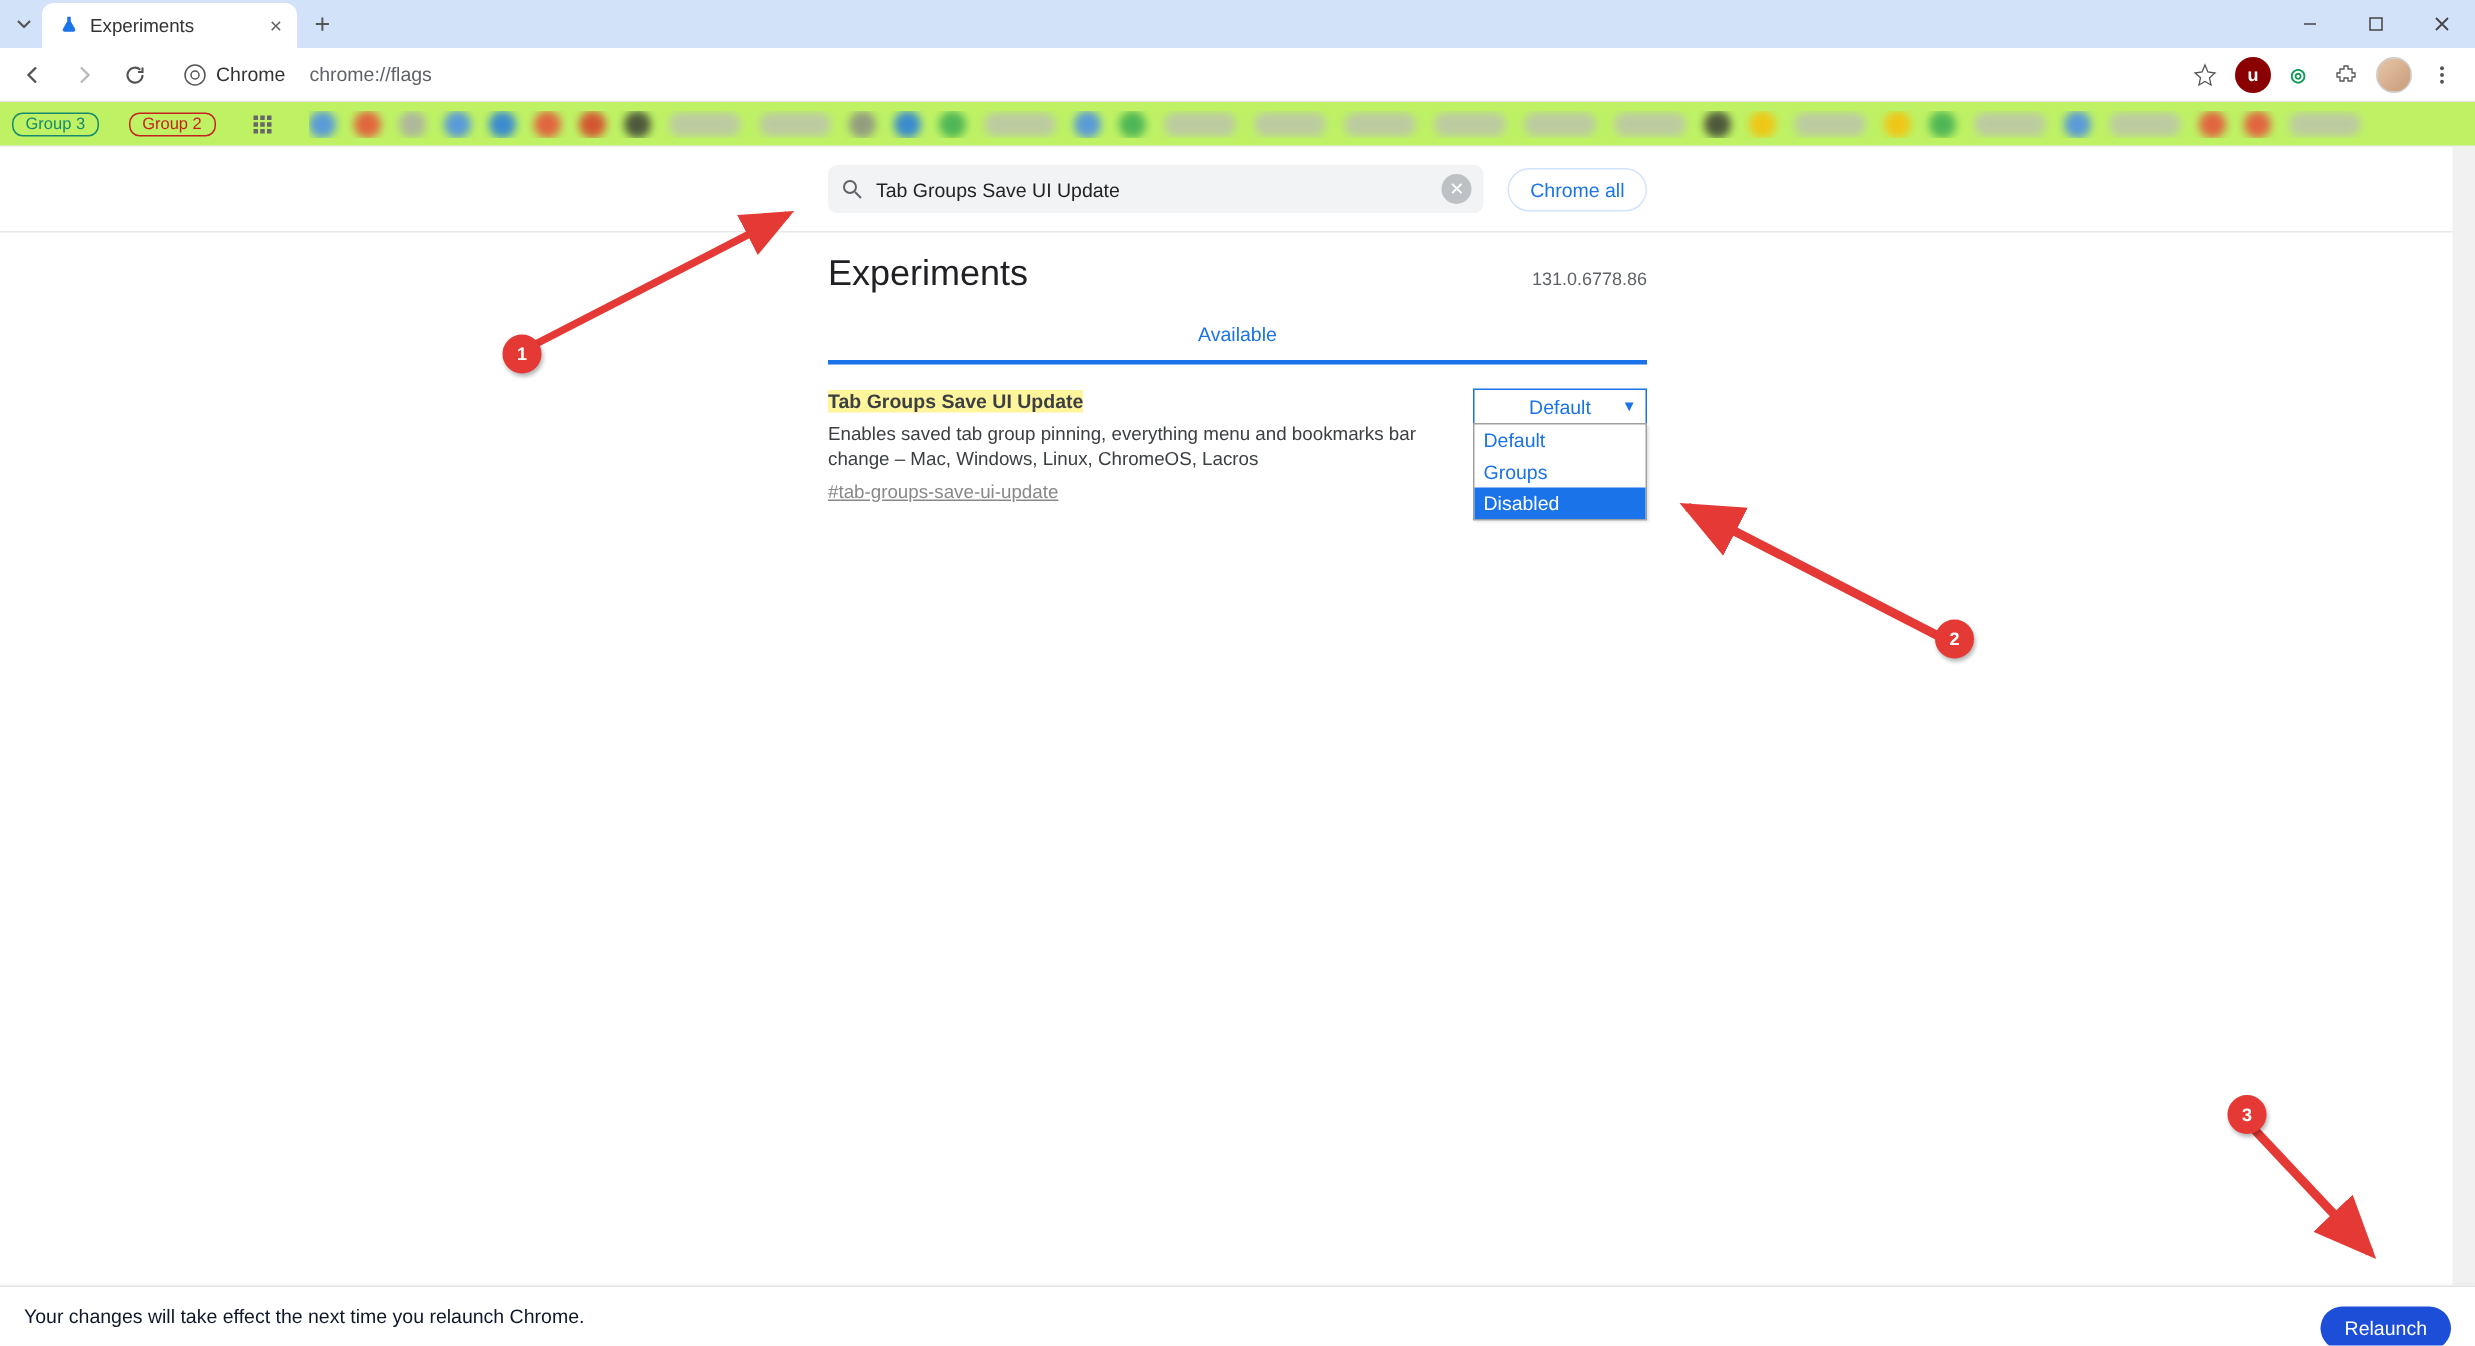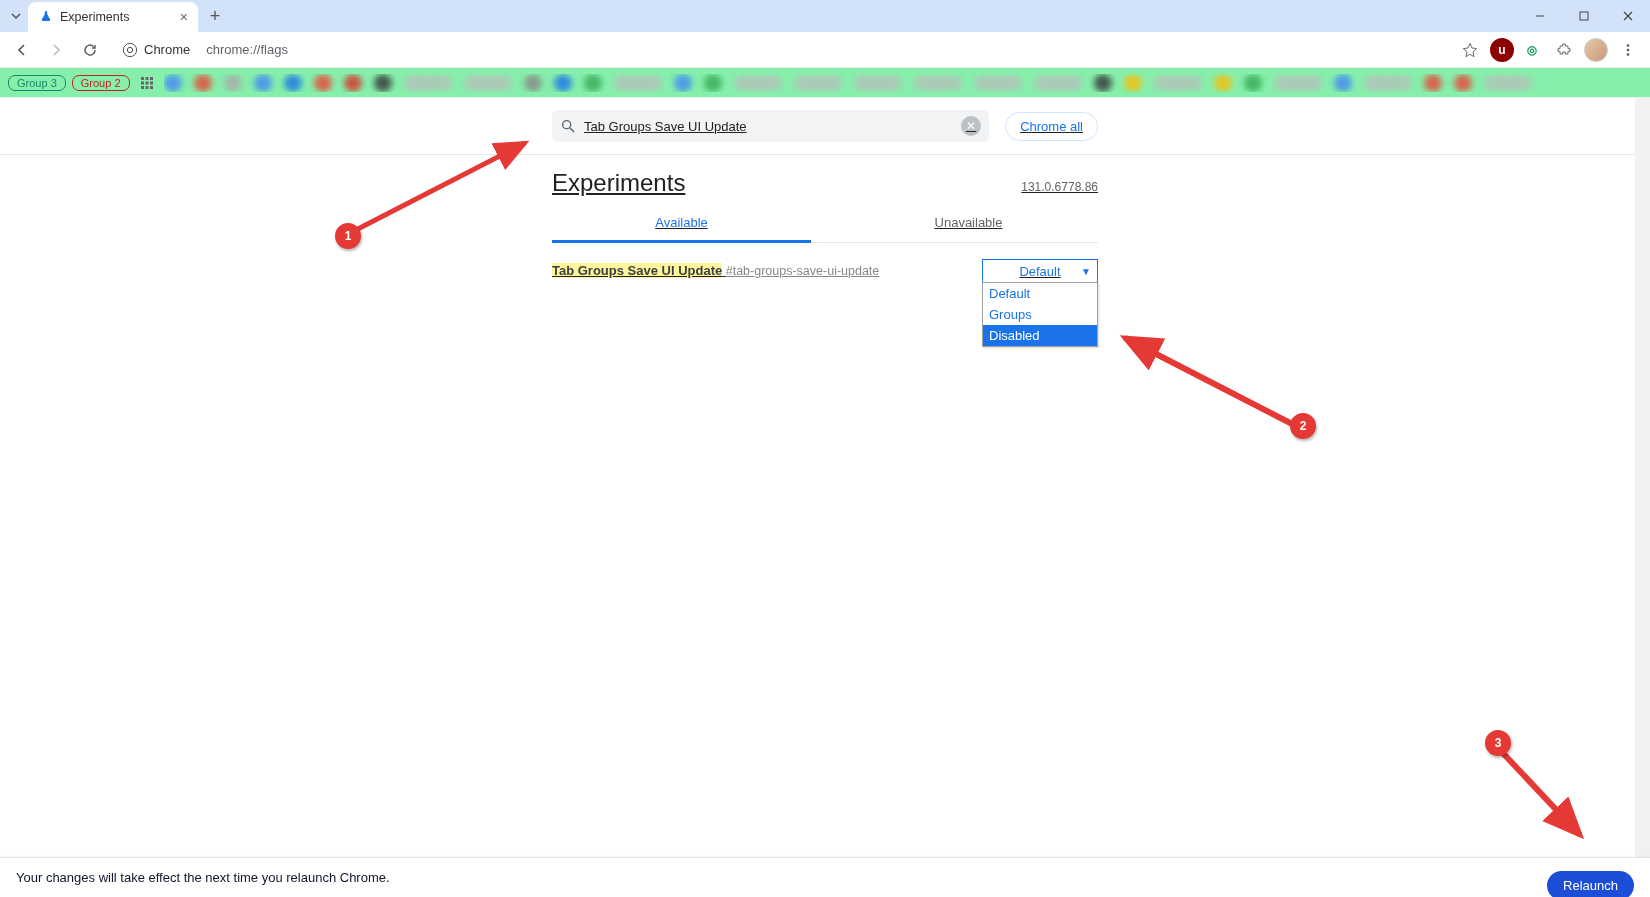--- a/index.html
+++ b/index.html
@@ -22,31 +22,31 @@
   .tb-btn { width:28px; height:28px; display:flex; align-items:center; justify-content:center; color:#555; border-radius:50%; cursor:pointer; }
   .addr { display:flex; align-items:center; flex:1; gap:8px; padding-left:4px; }
   .chrome-chip { display:flex; align-items:center; gap:6px; padding: 2px 8px; border-radius:16px; cursor:pointer; }
   .chrome-chip svg { width:16px; height:16px; }
   .url-text { color:#5f6368; font-size:13px; }
   .toolbar-right { display:flex; align-items:center; gap:6px; }
   .ext-icon { width:24px; height:24px; border-radius:50%; display:flex; align-items:center; justify-content:center; font-size:12px; font-weight:bold; }
   .avatar { width:24px; height:24px; border-radius:50%; background: linear-gradient(135deg,#e7c7a8,#c79a79); border:1px solid #ccc; }
 
   
-  .bookmarks { height:30px; background:#86efac; display:flex; align-items:center; padding: 0 8px; gap:6px; border-bottom:1px solid #eee; }
+  .bookmarks { height:30px; background:#bef264; display:flex; align-items:center; padding: 0 8px; gap:20px; border-bottom:1px solid #eee; }
   .bm-group { padding:1px 8px; border:1px solid; border-radius:7px; font-size:11px; cursor:pointer; }
   .grp-teal { color:#178a6d; border-color:#178a6d; }
   .grp-red { color:#c5221f; border-color:#c5221f; }
   .bm-apps { width:22px; height:22px; display:flex; align-items:center; justify-content:center; color:#555; cursor:pointer; }
   .bm-blur { display:flex; gap:12px; align-items:center; flex:1; overflow:hidden; }
   .bm-dot { width:18px; height:18px; border-radius:50%; filter: blur(3px); opacity:0.8; flex:none; }
   .bm-pill { width:48px; height:16px; border-radius:8px; filter: blur(3px); opacity:0.7; flex:none; }
 
   
-  .content { position: relative; height: calc(897px - 32px - 36px - 30px - 40px); overflow:auto;text-decoration:underline; }
+  .content { position: relative; height: calc(897px - 32px - 36px - 30px - 40px); overflow:auto; }
   .scrollbar-track { position:absolute; top:0; right:0; width:15px; height:100%; background:#f1f1f1; }
   .wide-col { width: 546px; margin: 0 auto; }
 
   
   .topbar { display:flex; align-items:center; justify-content: space-between; padding: 12px 0; width:546px; margin:0 auto; gap:16px; }
   .topbar-outer { border-bottom: 1px solid #e8e8e8; }
   .search-box { flex:1; background:#f1f3f4; border-radius:6px; display:flex; align-items:center; padding:0 8px; height:32px; gap:8px; }
   .search-box input { flex:1; border:none; background:transparent; font-size:13px; outline:none; color:#222; }
   .clear-btn { width:20px; height:20px; border-radius:50%; background:#bdc1c6; display:flex; align-items:center; justify-content:center; cursor:pointer; color:#fff; font-size:12px; }
   .reset-btn { border:1px solid #d2e3fc; color:#1a73e8; background:#fff; border-radius:16px; padding:6px 14px; font-size:13px; cursor:pointer; }
@@ -245,26 +245,26 @@
   </div>
 
   <div class="wide-col">
     <div class="page-head">
       <h1 class="page-title">Experiments</h1>
       <span class="version">131.0.6778.86</span>
     </div>
 
     <div class="tabs-row">
       <div class="tab-btn active">Available</div>
-      <div class="tab-btn">Unavailable</div>
     </div>
 
     <div class="flag">
       <div class="flag-text">
         <span class="flag-title">Tab Groups Save UI Update</span>
+        <div class="flag-desc">Enables saved tab group pinning, everything menu and bookmarks bar change – Mac, Windows, Linux, ChromeOS, Lacros</div>
         <a class="flag-link">#tab-groups-save-ui-update</a>
       </div>
       <div class="select-wrap">
         <div class="select-btn">
           <span>Default</span>
           <span class="select-arrow">▼</span>
         </div>
         <div class="dropdown">
           <div class="dd-item">Default</div>
           <div class="dd-item">Groups</div>

